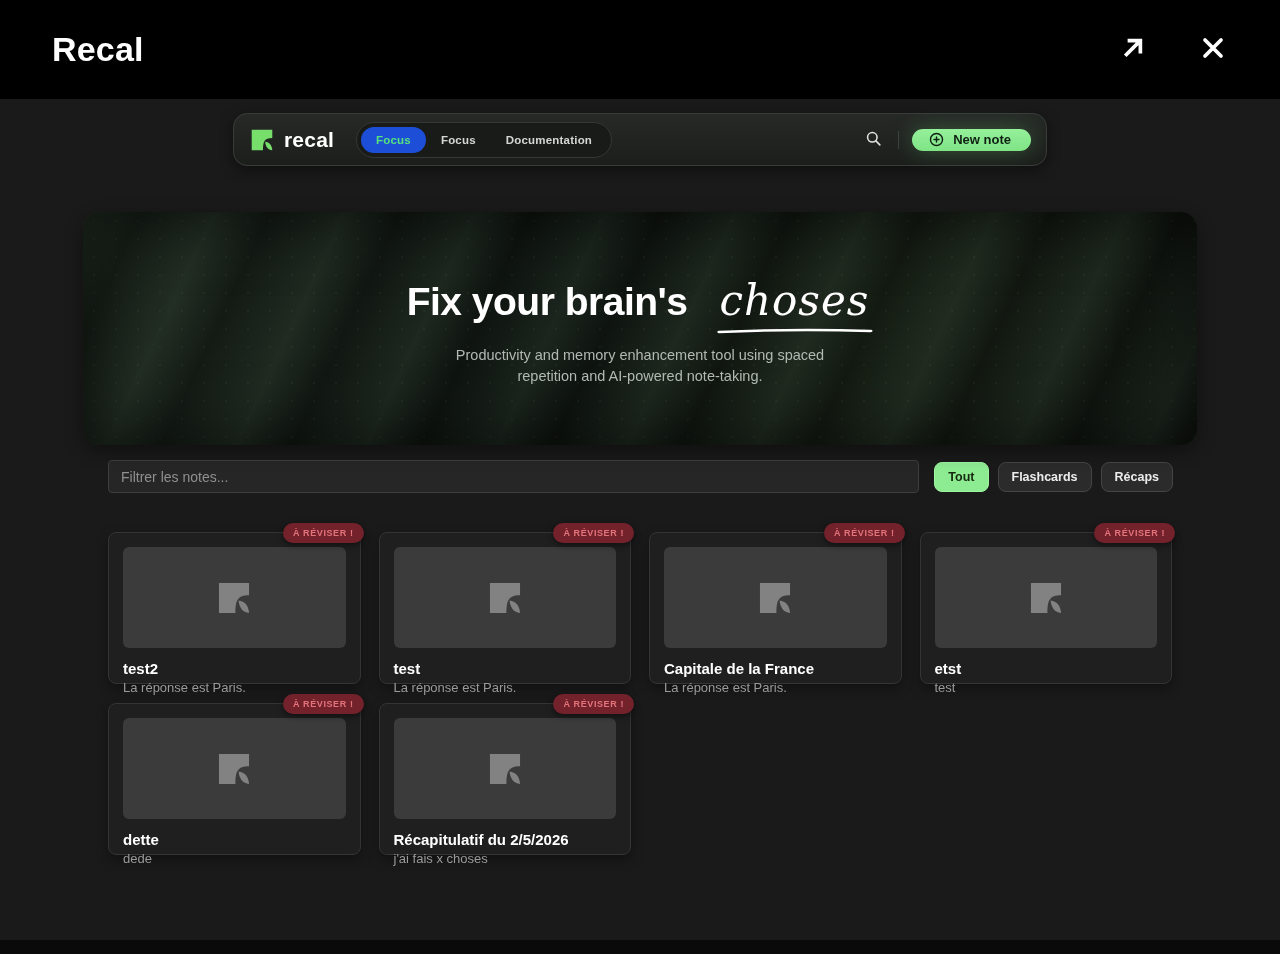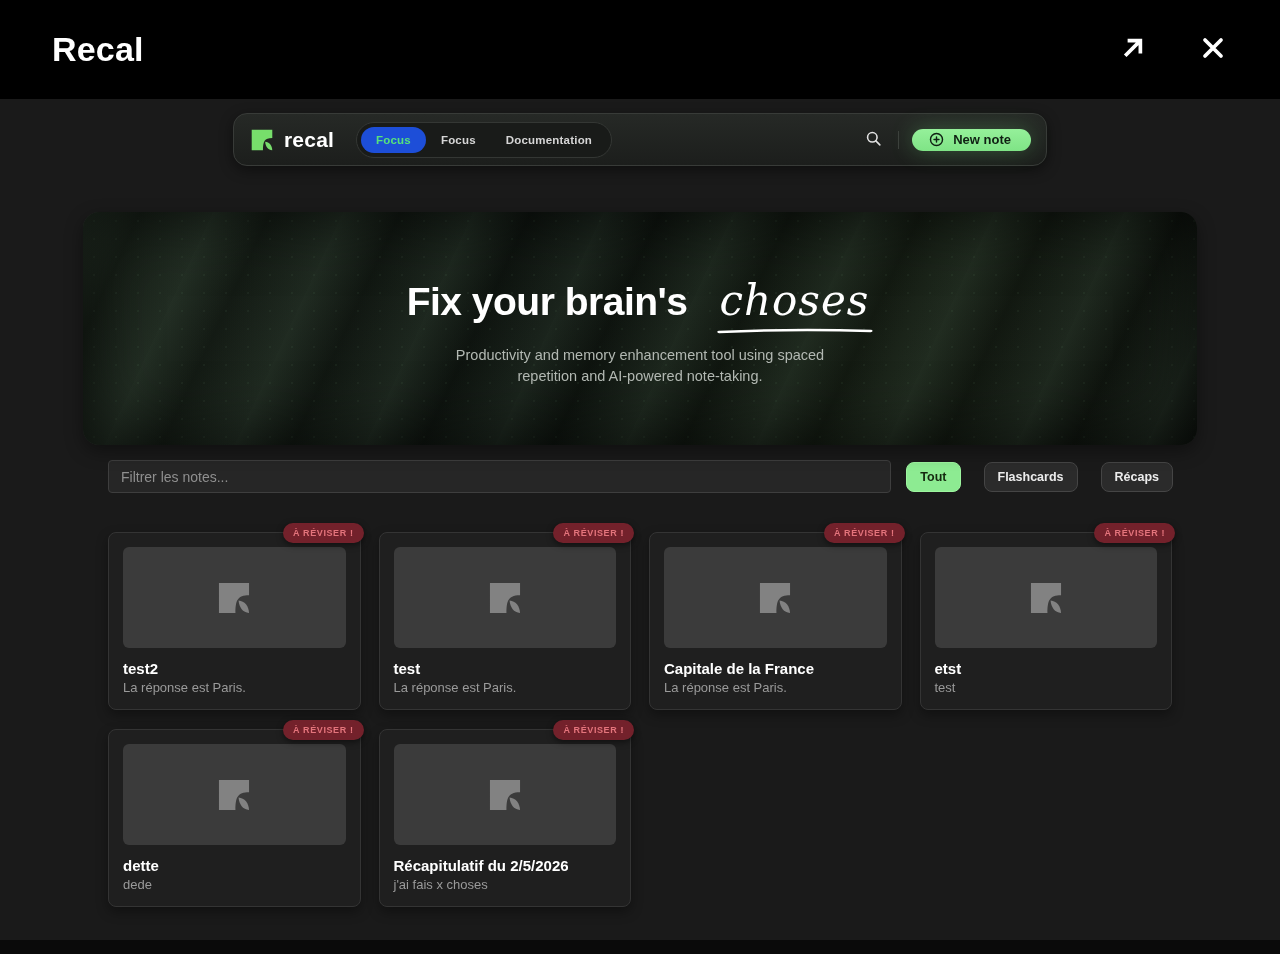--- a/index.html
+++ b/index.html
@@ -50,29 +50,29 @@
   .hero-title-accent { position:relative; color:#fff; font-size:42px; font-style:italic;
     font-family:"DejaVu Serif", serif; letter-spacing:1px; padding:0 4px; }
   .accent-underline { position:absolute; left:0; right:0; bottom:-10px; width:100%; height:8px; }
   .hero-sub { margin-top:20px; color:#b2b8b2; font-size:14.5px; line-height:1.45; }
 
   
   .filter-row { margin:15px 107px 0 108px; display:flex; align-items:center; gap:15px; }
   .filter-input { flex:1 1 auto; height:33px; background:#262626; border:1px solid #3e3e3e; border-radius:4px;
     color:#ddd; font-size:14px; padding:0 12px; font-family:inherit; outline:none; }
   .filter-input::placeholder { color:#8f8f8f; }
-  .filter-buttons { display:flex; align-items:center; gap:23px;justify-content:flex-end; }
+  .filter-buttons { display:flex; align-items:center; gap:9px;justify-content:flex-end; }
   .chip { border-radius:8px; font-size:12.5px; font-weight:bold; font-family:inherit; padding:7px 13px;
     background:#2b2b2b; border:1px solid #454545; color:#ececec; cursor:pointer; }
   .chip.active { background:#8deb92; border-color:#9df59f; color:#15290f; }
 
   
   .grid { margin:39px 108px 0; display:grid; grid-template-columns:repeat(4, 1fr); gap:19px 18px; }
   .card { position:relative; background:#1f1f1f; border:1px solid #343434; border-radius:8px;
-    padding:14px; height:178px; box-shadow:0 5px 12px rgba(0,0,0,0.35); cursor:pointer; }
+    padding:14px; height:152px; box-shadow:0 5px 12px rgba(0,0,0,0.35); cursor:pointer; }
   .card-badge { position:absolute; top:-10px; right:-4px; background:#73212b; color:#e4747c;
     font-size:9px; font-weight:bold; letter-spacing:0.6px; padding:5px 10px; border-radius:999px;
     box-shadow:0 2px 6px rgba(0,0,0,0.5); }
   .card-thumb { height:101px; background:#3b3b3b; border-radius:6px;
     display:flex; align-items:center; justify-content:center; }
   .thumb-logo { width:38px; height:38px; opacity:0.85; }
   .card-title { margin-top:12px; color:#fff; font-size:15px; font-weight:bold; }
   .card-sub { margin-top:3px; color:#9a9a9a; font-size:13px; }
 </style>
 </head>

